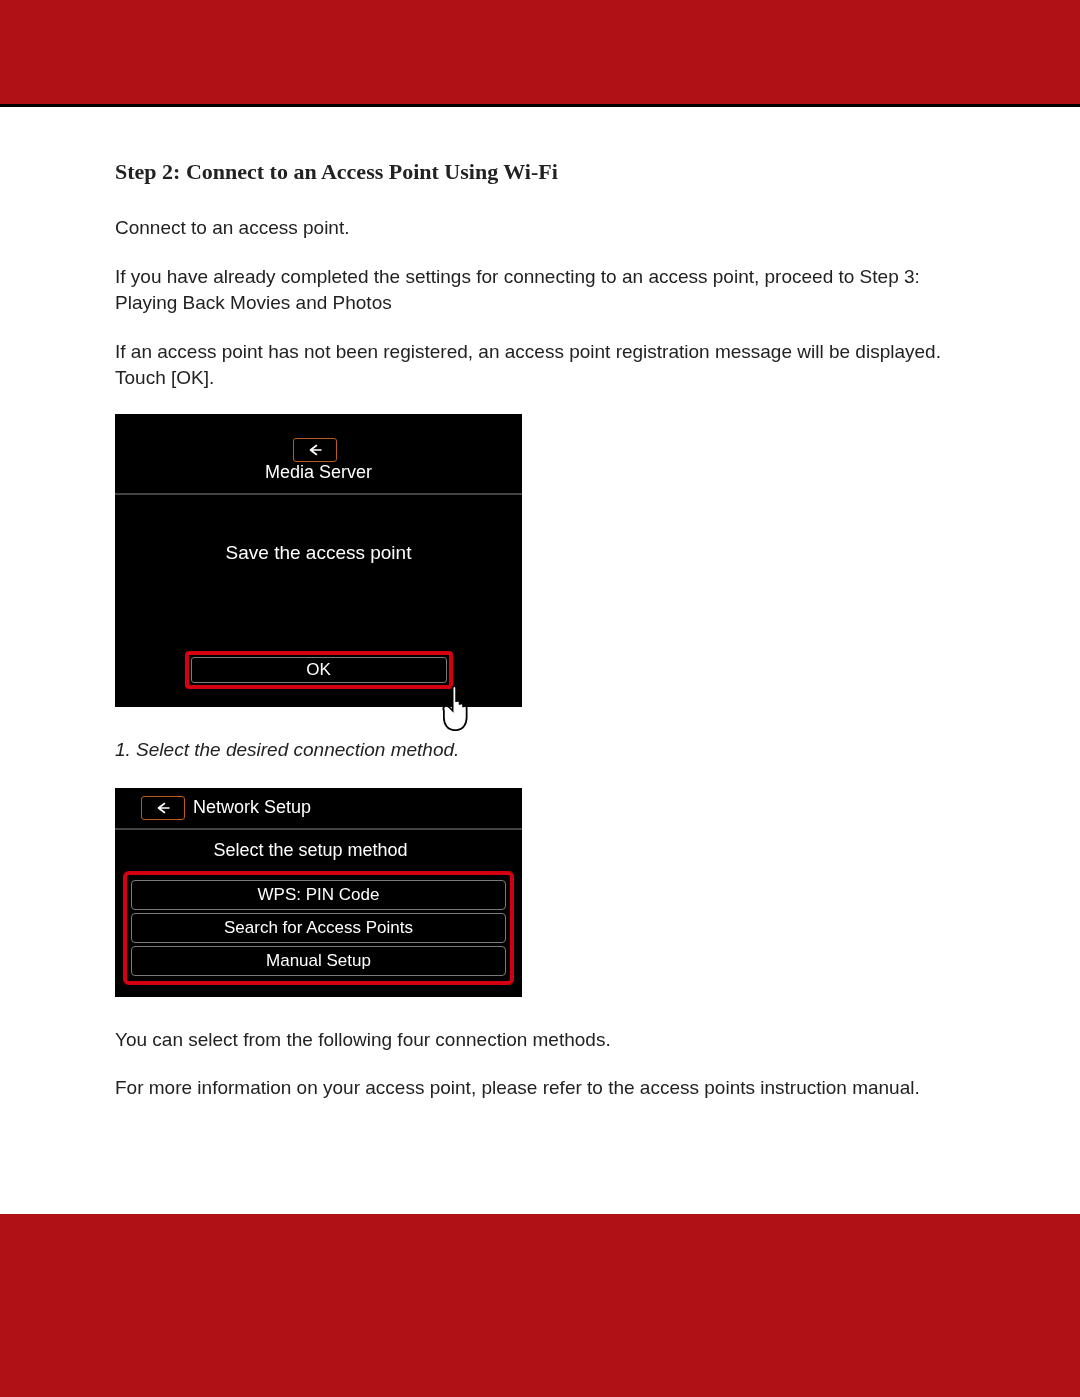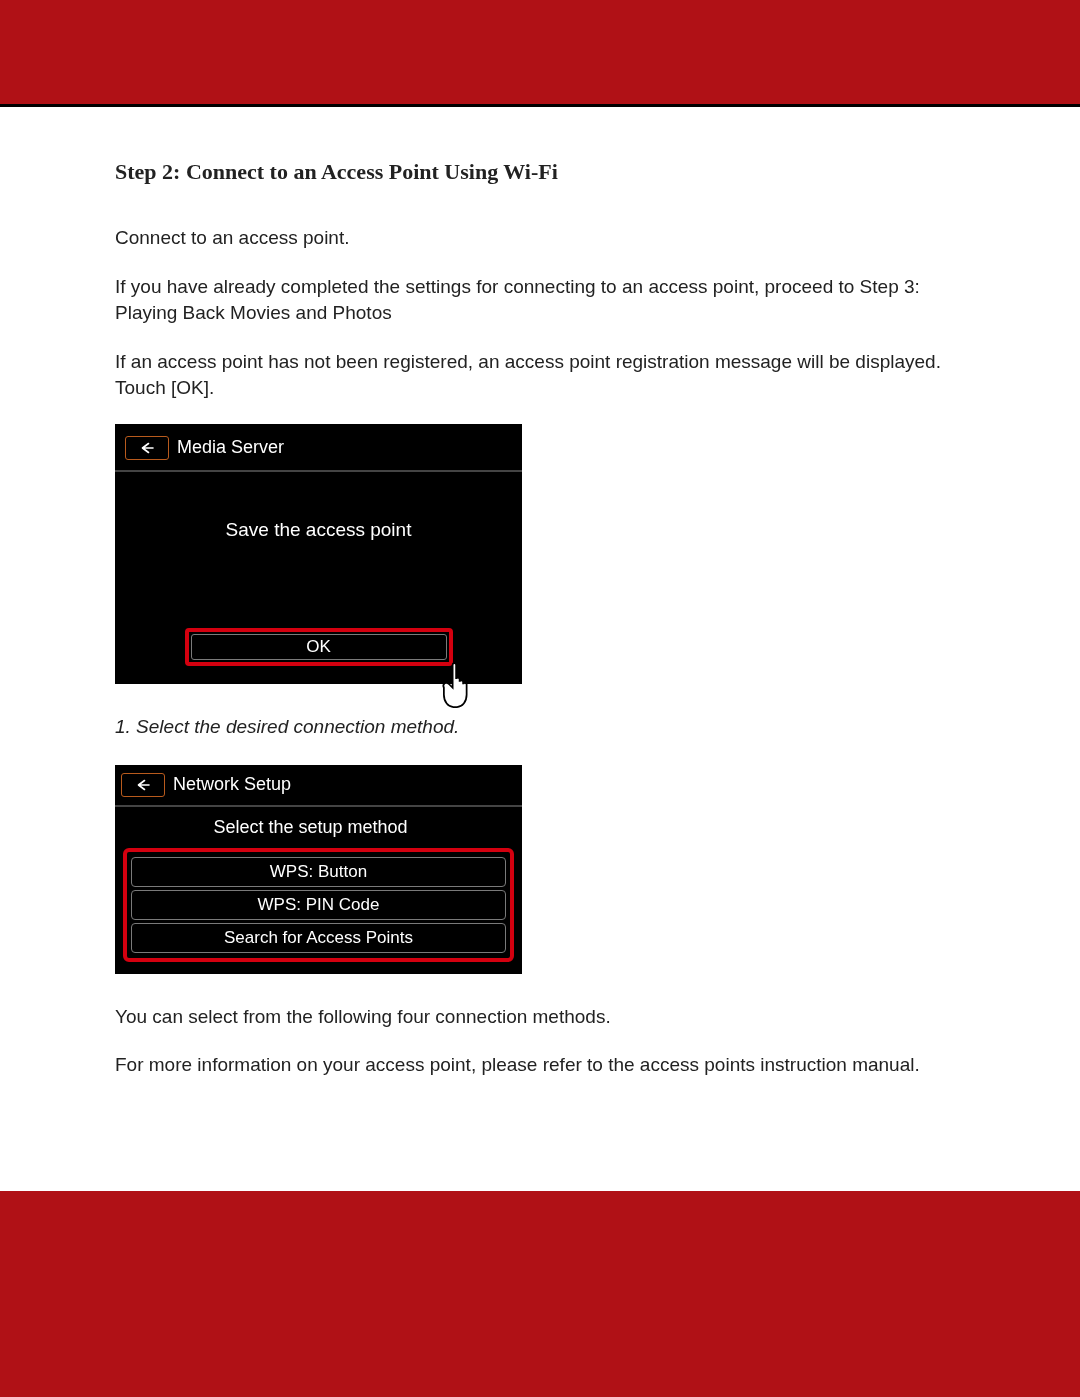--- a/index.html
+++ b/index.html
@@ -1,39 +1,39 @@
 <!DOCTYPE html>
 <html><head>
 <meta charset="utf-8">
 <style>
   * { box-sizing: border-box; margin: 0; padding: 0; }
   html, body { width: 1080px; background: #b01116; font-family: "Segoe UI", "Helvetica Neue", Arial, sans-serif; }
   .top-band { height: 104px; background: #b01116; }
   .divider { height: 3px; background: #000; }
   .page { background: #fff; padding: 52px 115px 90px 115px; min-height: 1015px; }
-  .step-title { font-family: Georgia, "Times New Roman", serif; font-size: 22px; color: #222; margin-bottom: 40px; }
+  .step-title { font-family: Georgia, "Times New Roman", serif; font-size: 22px; color: #222; margin-bottom: 30px; }
   .body-text { font-size: 19px; color: #222; line-height: 1.4; margin-bottom: 22px; }
 
   
   .screen1 { width: 407px; background: #000; margin: 18px 0 12px 0; padding-bottom: 18px; position: relative; }
-  .screen1-header { display: flex; align-items: center; padding: 12px 10px 10px 10px; }
+  .screen1-header { display: flex; align-items: center; padding: 24px 10px 10px 10px; flex-direction: column; }
   .back-btn { width: 44px; height: 24px; border: 1px solid #b95b1d; border-radius: 3px; display: flex; align-items: center; justify-content: center; margin-right: 8px; }
   .back-btn svg { width: 18px; height: 14px; }
   .screen1-title { color: #fff; font-size: 18px; }
   .screen1-sep { height: 2px; background: #444; margin: 0; }
   .screen1-body { height: 116px; display: flex; align-items: center; justify-content: center; }
   .screen1-msg { color: #fff; font-size: 19px; }
   .ok-wrap { display: flex; justify-content: center; margin-top: 40px; }
   .ok-frame { border: 4px solid #d4000f; border-radius: 4px; padding: 2px; width: 268px; position: relative; }
   .ok-btn { border: 1px solid #7a7a7a; border-radius: 3px; height: 26px; display: flex; align-items: center; justify-content: center; color: #fff; font-size: 17px; background: #000; }
   .hand { position: absolute; right: -36px; bottom: -52px; width: 56px; height: 56px; }
 
   
   .screen2 { width: 407px; background: #000; margin: 24px 0 14px 0; padding-bottom: 12px; position: relative; }
-  .screen2-header { display: flex; align-items: center; padding: 8px 10px 8px 6px; text-align: center; }
+  .screen2-header { display: flex; align-items: center; padding: 8px 10px 8px 26px; text-align: center; }
   .screen2-title { color: #fff; font-size: 18px; }
   .screen2-sep { height: 2px; background: #444; }
   .screen2-subtitle { color: #fff; font-size: 18px; text-align: center; padding: 10px 16px 10px 0; }
   .options-frame { margin: 0 8px; border: 4px solid #d4000f; border-radius: 6px; padding: 2px; }
   .option-row { border: 1px solid #7a7a7a; border-radius: 4px; height: 30px; margin: 3px 2px; display: flex; align-items: center; justify-content: center; color: #fff; font-size: 17px; background: #000; }
 
   .bottom-band { height: 275px; background: #b01116; }
 </style>
 </head>
 <body>
@@ -81,23 +81,23 @@
       <div class="back-btn">
         <svg viewBox="0 0 24 18">
           <path d="M14 3 L6 9 L14 15 M6 9 L20 9" stroke="#ffffff" stroke-width="2.2" fill="none" stroke-linecap="round" stroke-linejoin="round"></path>
         </svg>
       </div>
       <div class="screen2-title">Network Setup</div>
     </div>
     <div class="screen2-sep"></div>
     <div class="screen2-subtitle">Select the setup method</div>
     <div class="options-frame">
-      <div class="option-row">WPS: Button</div>
       <div class="option-row">WPS: PIN Code</div>
       <div class="option-row">Search for Access Points</div>
+      <div class="option-row">Manual Setup</div>
     </div>
   </div>
 
   <p class="body-text" style="margin-top:30px;">You can select from the following four connection methods.</p>
   <p class="body-text">For more information on your access point, please refer to the access points instruction manual.</p>
 
 </div>
 
 <div class="bottom-band"></div>
 

